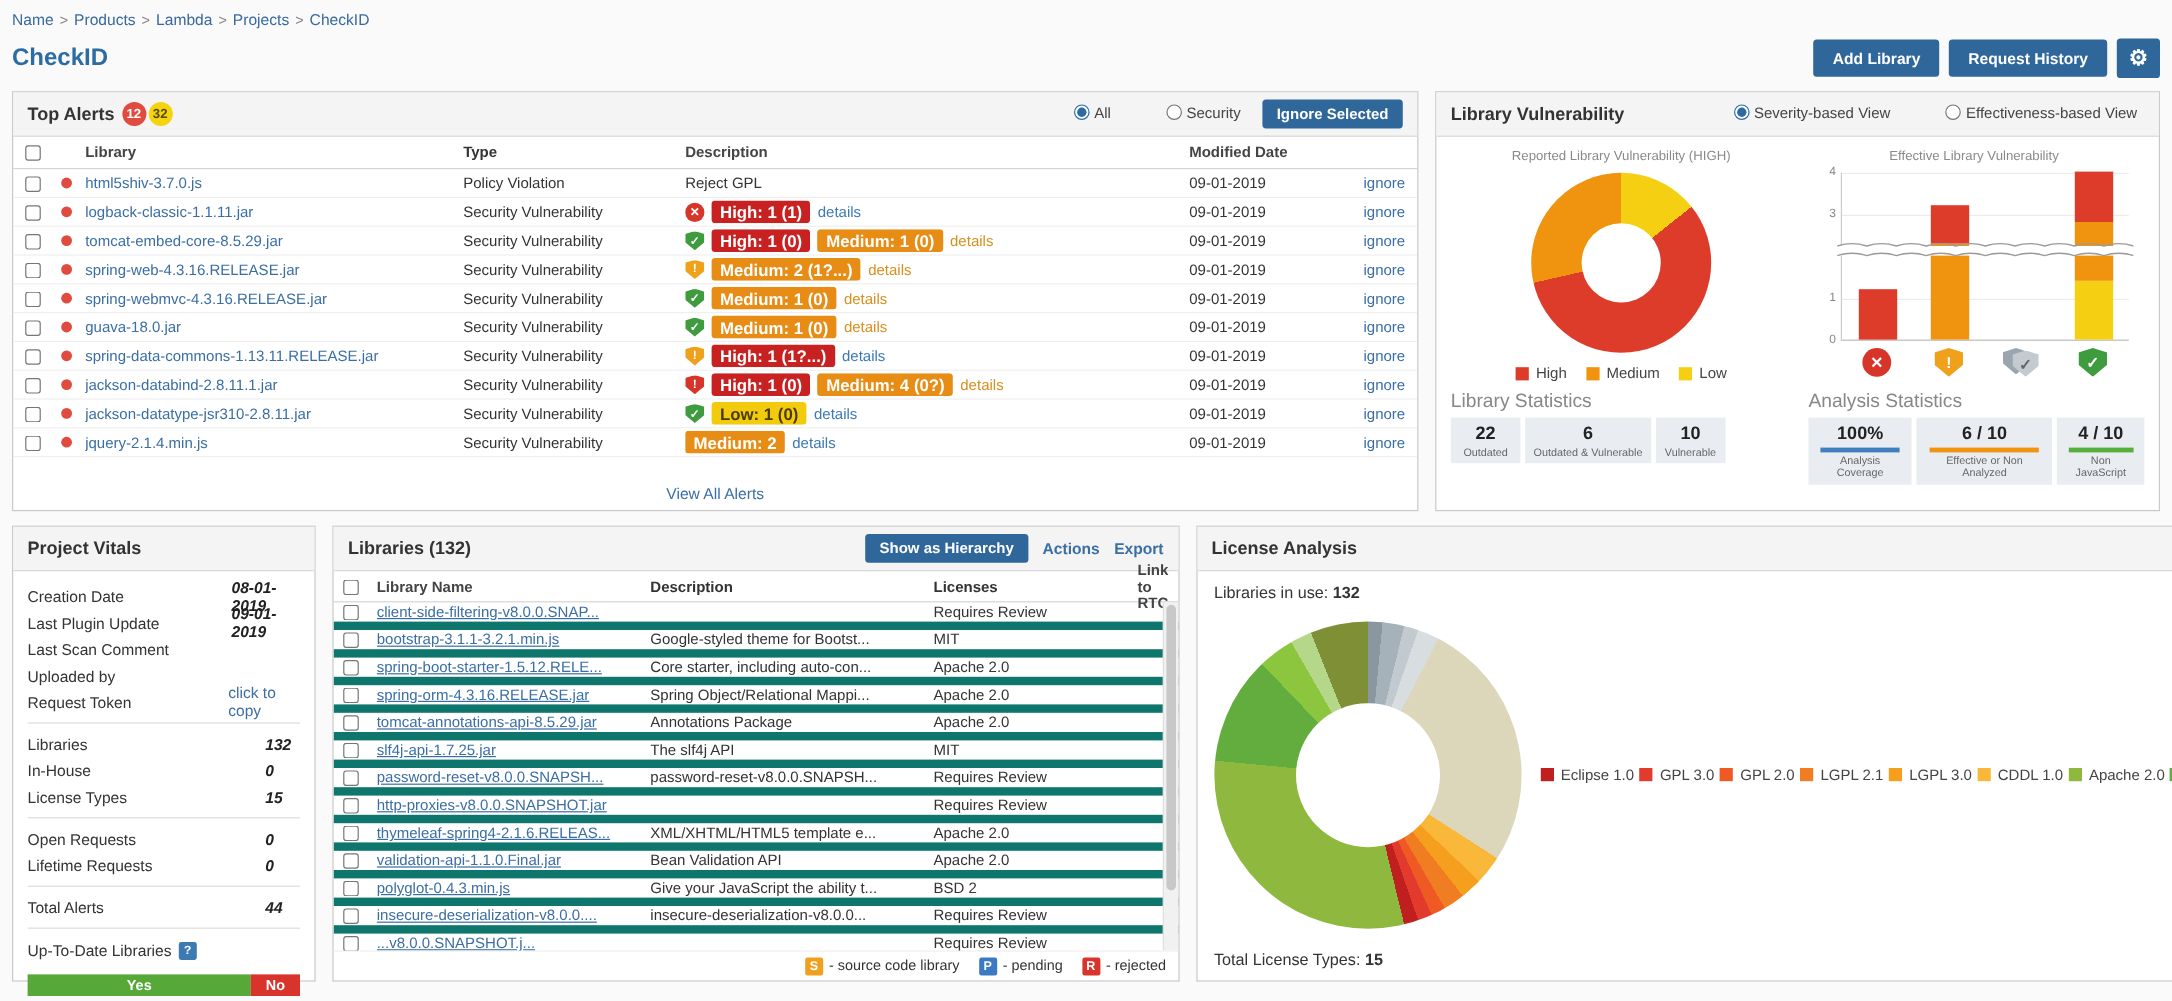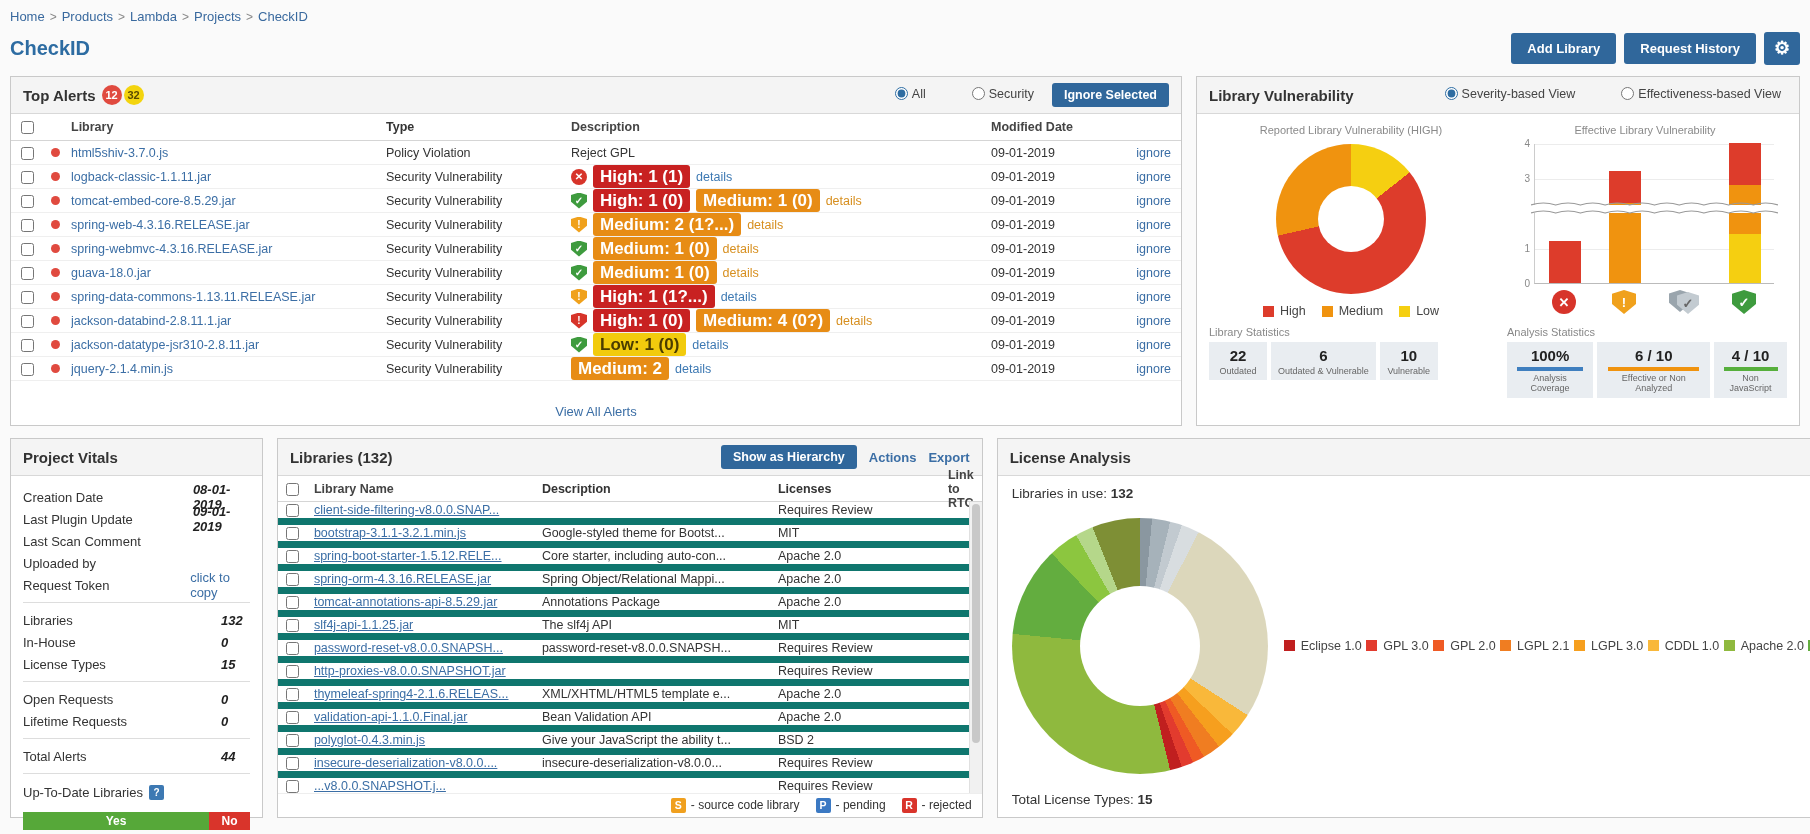--- a/index.html
+++ b/index.html
@@ -43,21 +43,21 @@
   .ta-row { height:24px; border-bottom:1px solid #efefef; font-size:12.5px; }
   .c-check{width:30px;} .c-dot{width:20px;} .c-lib{width:315px; overflow:hidden; white-space:nowrap;}
   .c-type{width:185px; color:#333;} .c-desc{flex:1; display:flex; align-items:center; gap:6px; overflow:hidden; white-space:nowrap;}
   .c-date{width:120px;} .c-ignore{width:60px; text-align:right;}
   .dot { display:inline-block; width:9px; height:9px; border-radius:50%; background:#e04a3f; }
   .shield { display:inline-flex; align-items:center; justify-content:center; width:16px; height:16px;
             color:#fff; font-size:10px; font-weight:bold; flex:none;
             clip-path:polygon(50% 0, 100% 16%, 100% 58%, 50% 100%, 0 58%, 0 16%); }
   .shield.circle { clip-path:none; border-radius:50%; }
   .s-red-x { background:#d7342a; } .s-green { background:#3e9b3e; } .s-yellow { background:#f0a11c; } .s-red { background:#d7342a; }
-  .sev { display:inline-block; padding:1.5px 7px; border-radius:3px; font-size:17px; font-weight:bold; color:#fff; }
+  .sev { display:inline-block; padding:1.5px 7px; border-radius:3px; font-size:14px; font-weight:bold; color:#fff; }
   .sev-high { background:#c82121; } .sev-medium { background:#e78c15; } .sev-low { background:#f2cb0d; color:#4a3c00; }
   .details-link.blue { color:#3d79b3; } .details-link.orange { color:#d78f1f; }
   .ta-footer { text-align:center; padding:8px 0 6px; font-size:13px; }
 
   
   #lib-vuln { flex:1; }
   .lv-body { padding:8px 12px 6px; flex:1; display:flex; flex-direction:column; }
   .lv-charts { display:flex; gap:10px; }
   .lv-col { flex:1; display:flex; flex-direction:column; align-items:center; }
   .chart-title { color:#8a8a8a; font-size:11px; margin:2px 0 8px; text-align:center; }
@@ -79,21 +79,21 @@
   .icon-circle { border-radius:50%; }
   .icon-circle.red { background:#d7342a; }
   .icon-shield { clip-path:polygon(50% 0, 100% 16%, 100% 58%, 50% 100%, 0 58%, 0 16%); }
   .icon-shield.orange { background:#f0a11c; }
   .icon-shield.green { background:#3e9b3e; }
   .icon-dbl { position:relative; width:30px; height:24px; }
   .icon-dbl .back { position:absolute; left:0; top:0; background:#9aa5ad; width:22px; height:22px; }
   .icon-dbl .front { position:absolute; left:8px; top:2px; background:#c3cbd1; width:22px; height:22px; color:#666; }
   .lv-stats { display:flex; gap:18px; margin-top:8px; }
   .stat-group { flex:1; }
-  .stat-group-label { font-size:11px; color:#888; margin-bottom:4px; }
+  .stat-group-label { font-size:16px; color:#888; margin-bottom:4px; }
   .stat-boxes { display:flex; gap:4px; }
   .stat-box { background:#e9edf1; padding:5px 7px 4px; text-align:center; min-width:58px; }
   .stat-num { font-size:15px; font-weight:bold; color:#222; }
   .stat-bar { height:4px; margin:3px auto 2px; width:92%; }
   .stat-label { font-size:9px; color:#666; margin-top:2px; line-height:1.15; }
 
   
   #project-vitals { width:350px; }
   .pv-body { padding:10px 12px; flex:1; }
   .pv-row { display:flex; align-items:center; height:22px; font-size:13px; }
@@ -134,21 +134,21 @@
   .lg-col { display:flex; flex-direction:row; gap:4.5px; }
   .lg-item { display:flex; align-items:center; font-size:12.5px; color:#444; white-space:nowrap; }
   .lg-item .lg-sw { width:11px; height:11px; margin-right:6px; flex:none; }
   .la-bottom { font-size:13.5px; padding-top:2px; }
 </style>
 </head>
 <body>
 
 <div class="page">
 
-  <div class="breadcrumb"><a href="#">Home</a><span class="sep">&gt;</span><a href="#">Products</a><span class="sep">&gt;</span><a href="#">Lambda</a><span class="sep">&gt;</span><a href="#">Projects</a><span class="sep">&gt;</span><a href="#">CheckID</a></div>
+  <div class="breadcrumb"><a href="#">Name</a><span class="sep">&gt;</span><a href="#">Products</a><span class="sep">&gt;</span><a href="#">Lambda</a><span class="sep">&gt;</span><a href="#">Projects</a><span class="sep">&gt;</span><a href="#">CheckID</a></div>
 
   <div class="title-row">
     <div class="page-title">CheckID</div>
     <div class="title-actions">
       <button class="btn">Add Library</button>
       <button class="btn">Request History</button>
       <button class="btn gear-btn"><span>⚙</span></button>
     </div>
   </div>
 
@@ -541,21 +541,21 @@
             </div>
             <div class="lb-row">
               <span class="lc-check"><input type="checkbox" style=""></span>
               <span class="lc-name"><a href="#">tomcat-annotations-api-8.5.29.jar</a></span>
               <span class="lc-desc">Annotations Package</span>
               <span class="lc-lic">Apache 2.0</span>
               <span class="lc-rtc"></span>
             </div>
             <div class="lb-row">
               <span class="lc-check"><input type="checkbox" style=""></span>
-              <span class="lc-name"><a href="#">slf4j-api-1.1.25.jar</a></span>
+              <span class="lc-name"><a href="#">slf4j-api-1.7.25.jar</a></span>
               <span class="lc-desc">The slf4j API</span>
               <span class="lc-lic">MIT</span>
               <span class="lc-rtc"></span>
             </div>
             <div class="lb-row">
               <span class="lc-check"><input type="checkbox" style=""></span>
               <span class="lc-name"><a href="#">password-reset-v8.0.0.SNAPSH...</a></span>
               <span class="lc-desc">password-reset-v8.0.0.SNAPSH...</span>
               <span class="lc-lic">Requires Review</span>
               <span class="lc-rtc"></span>

